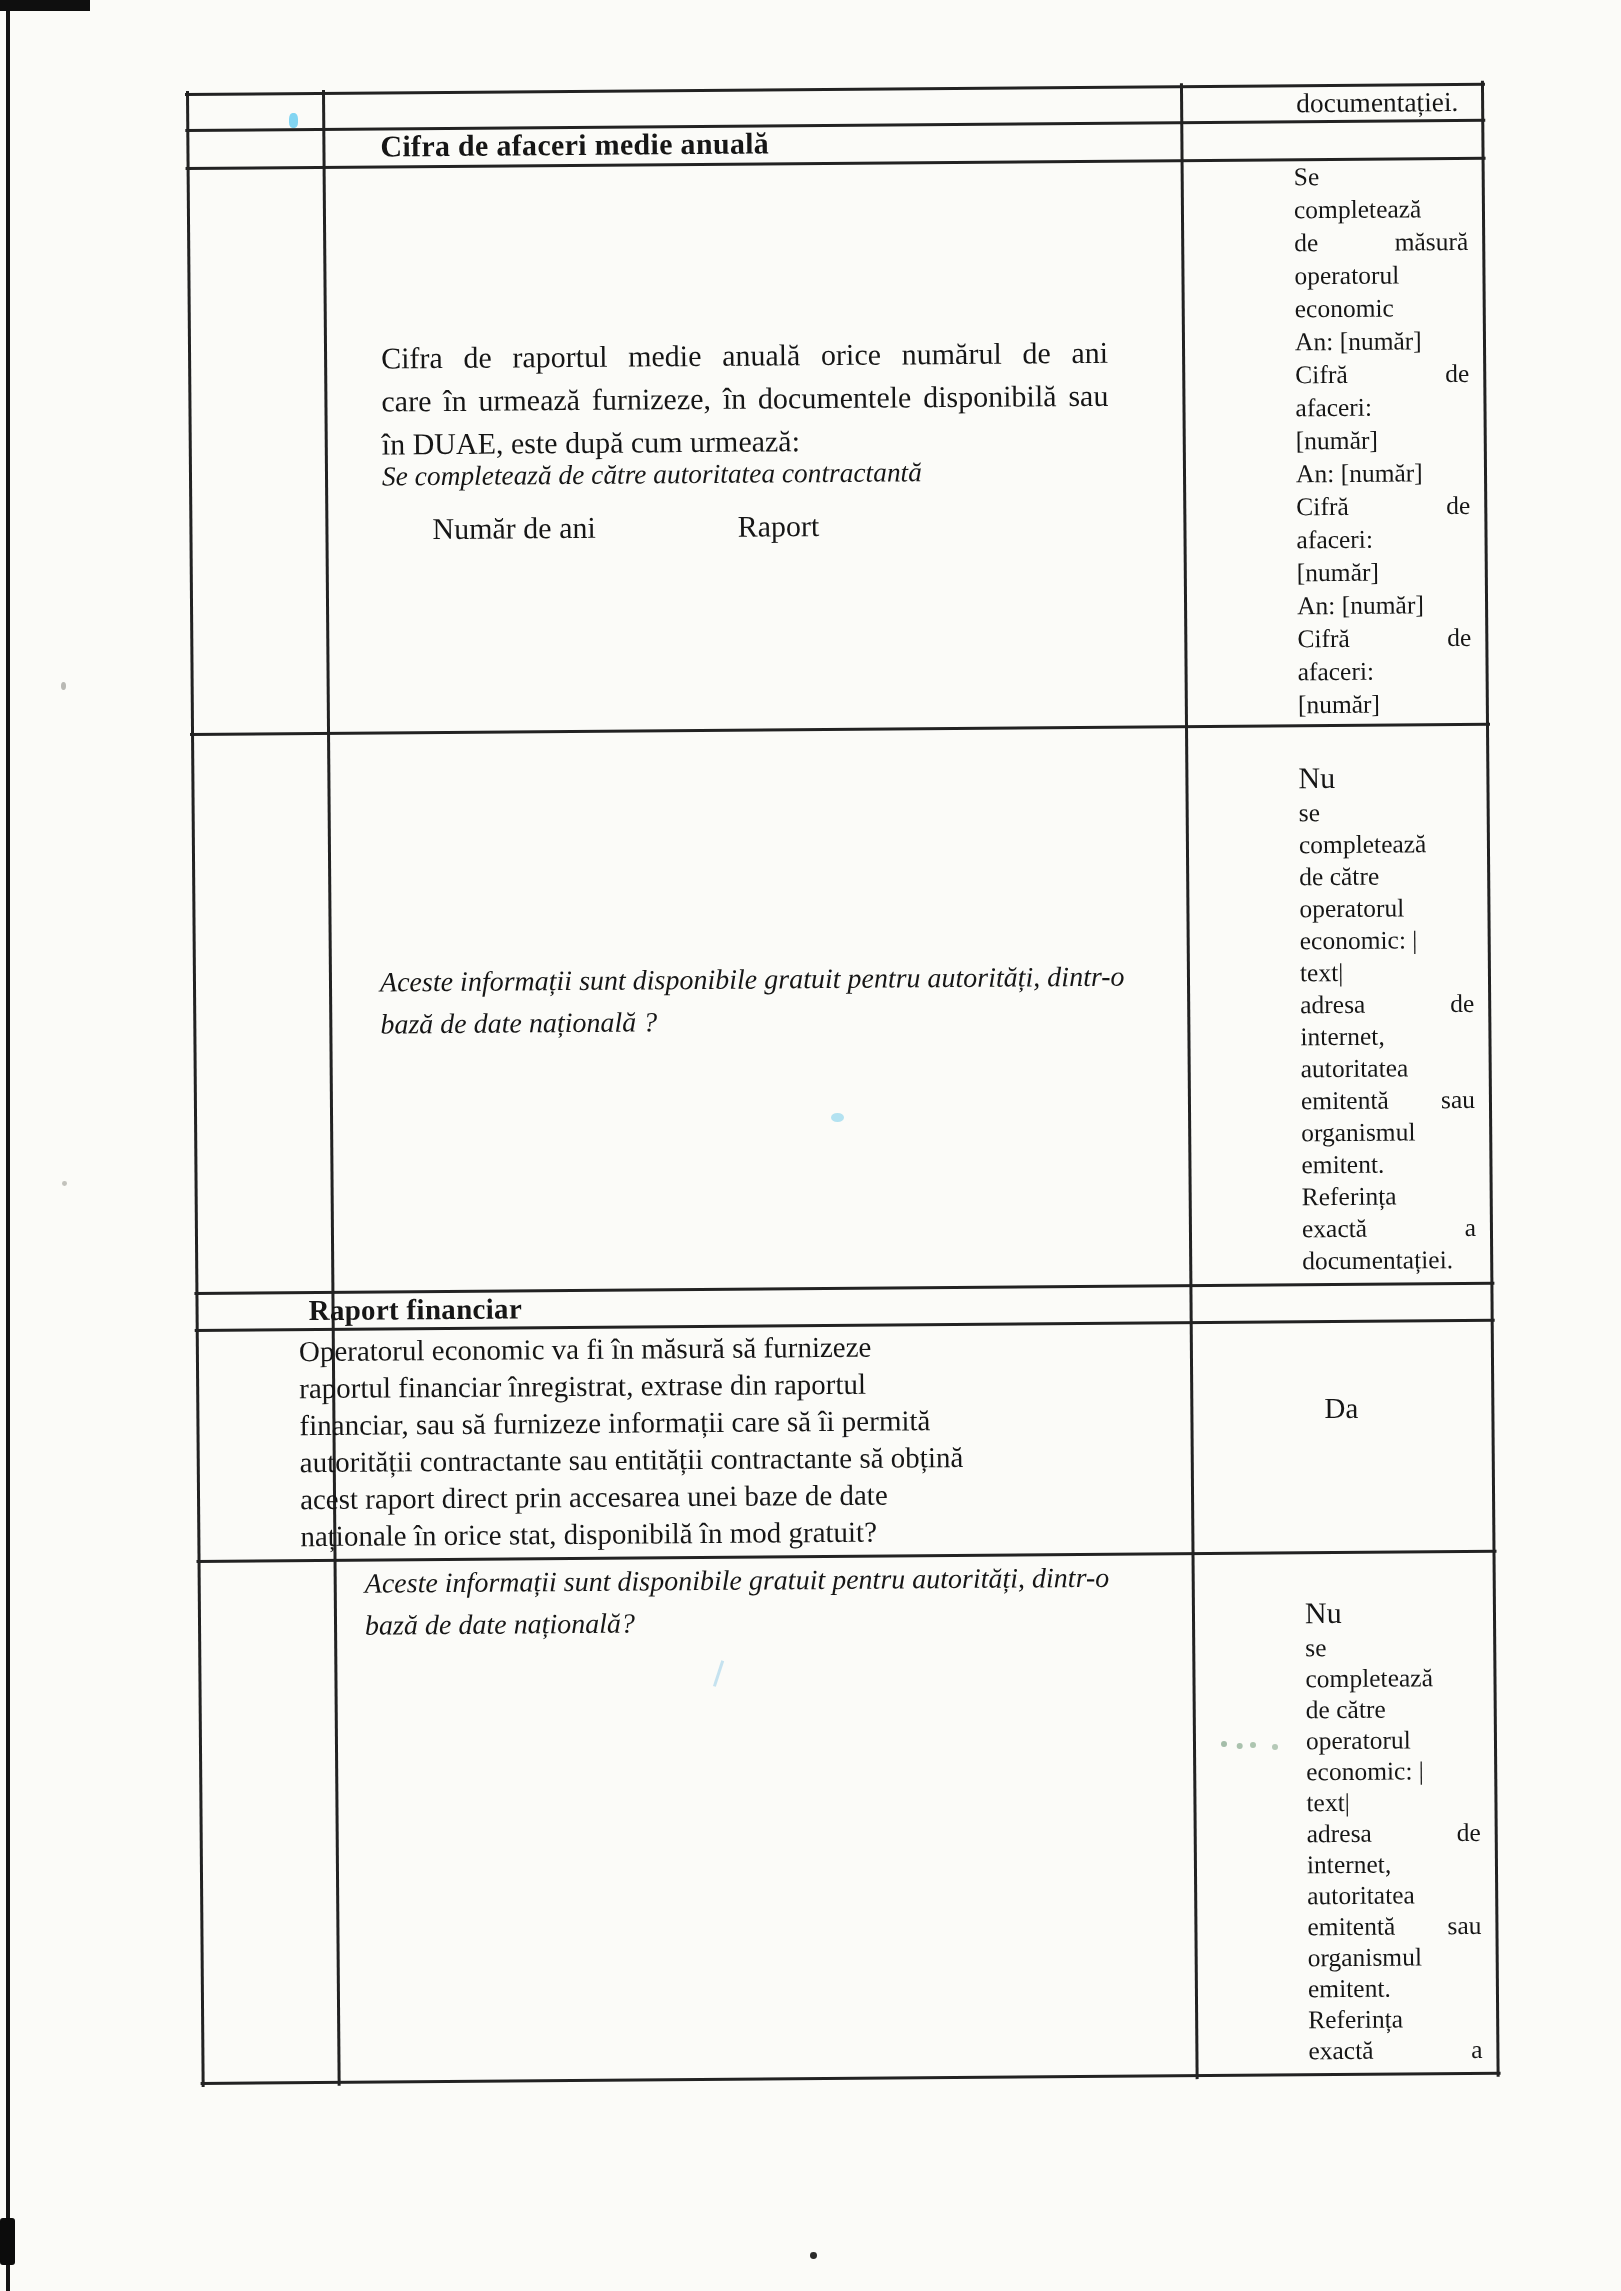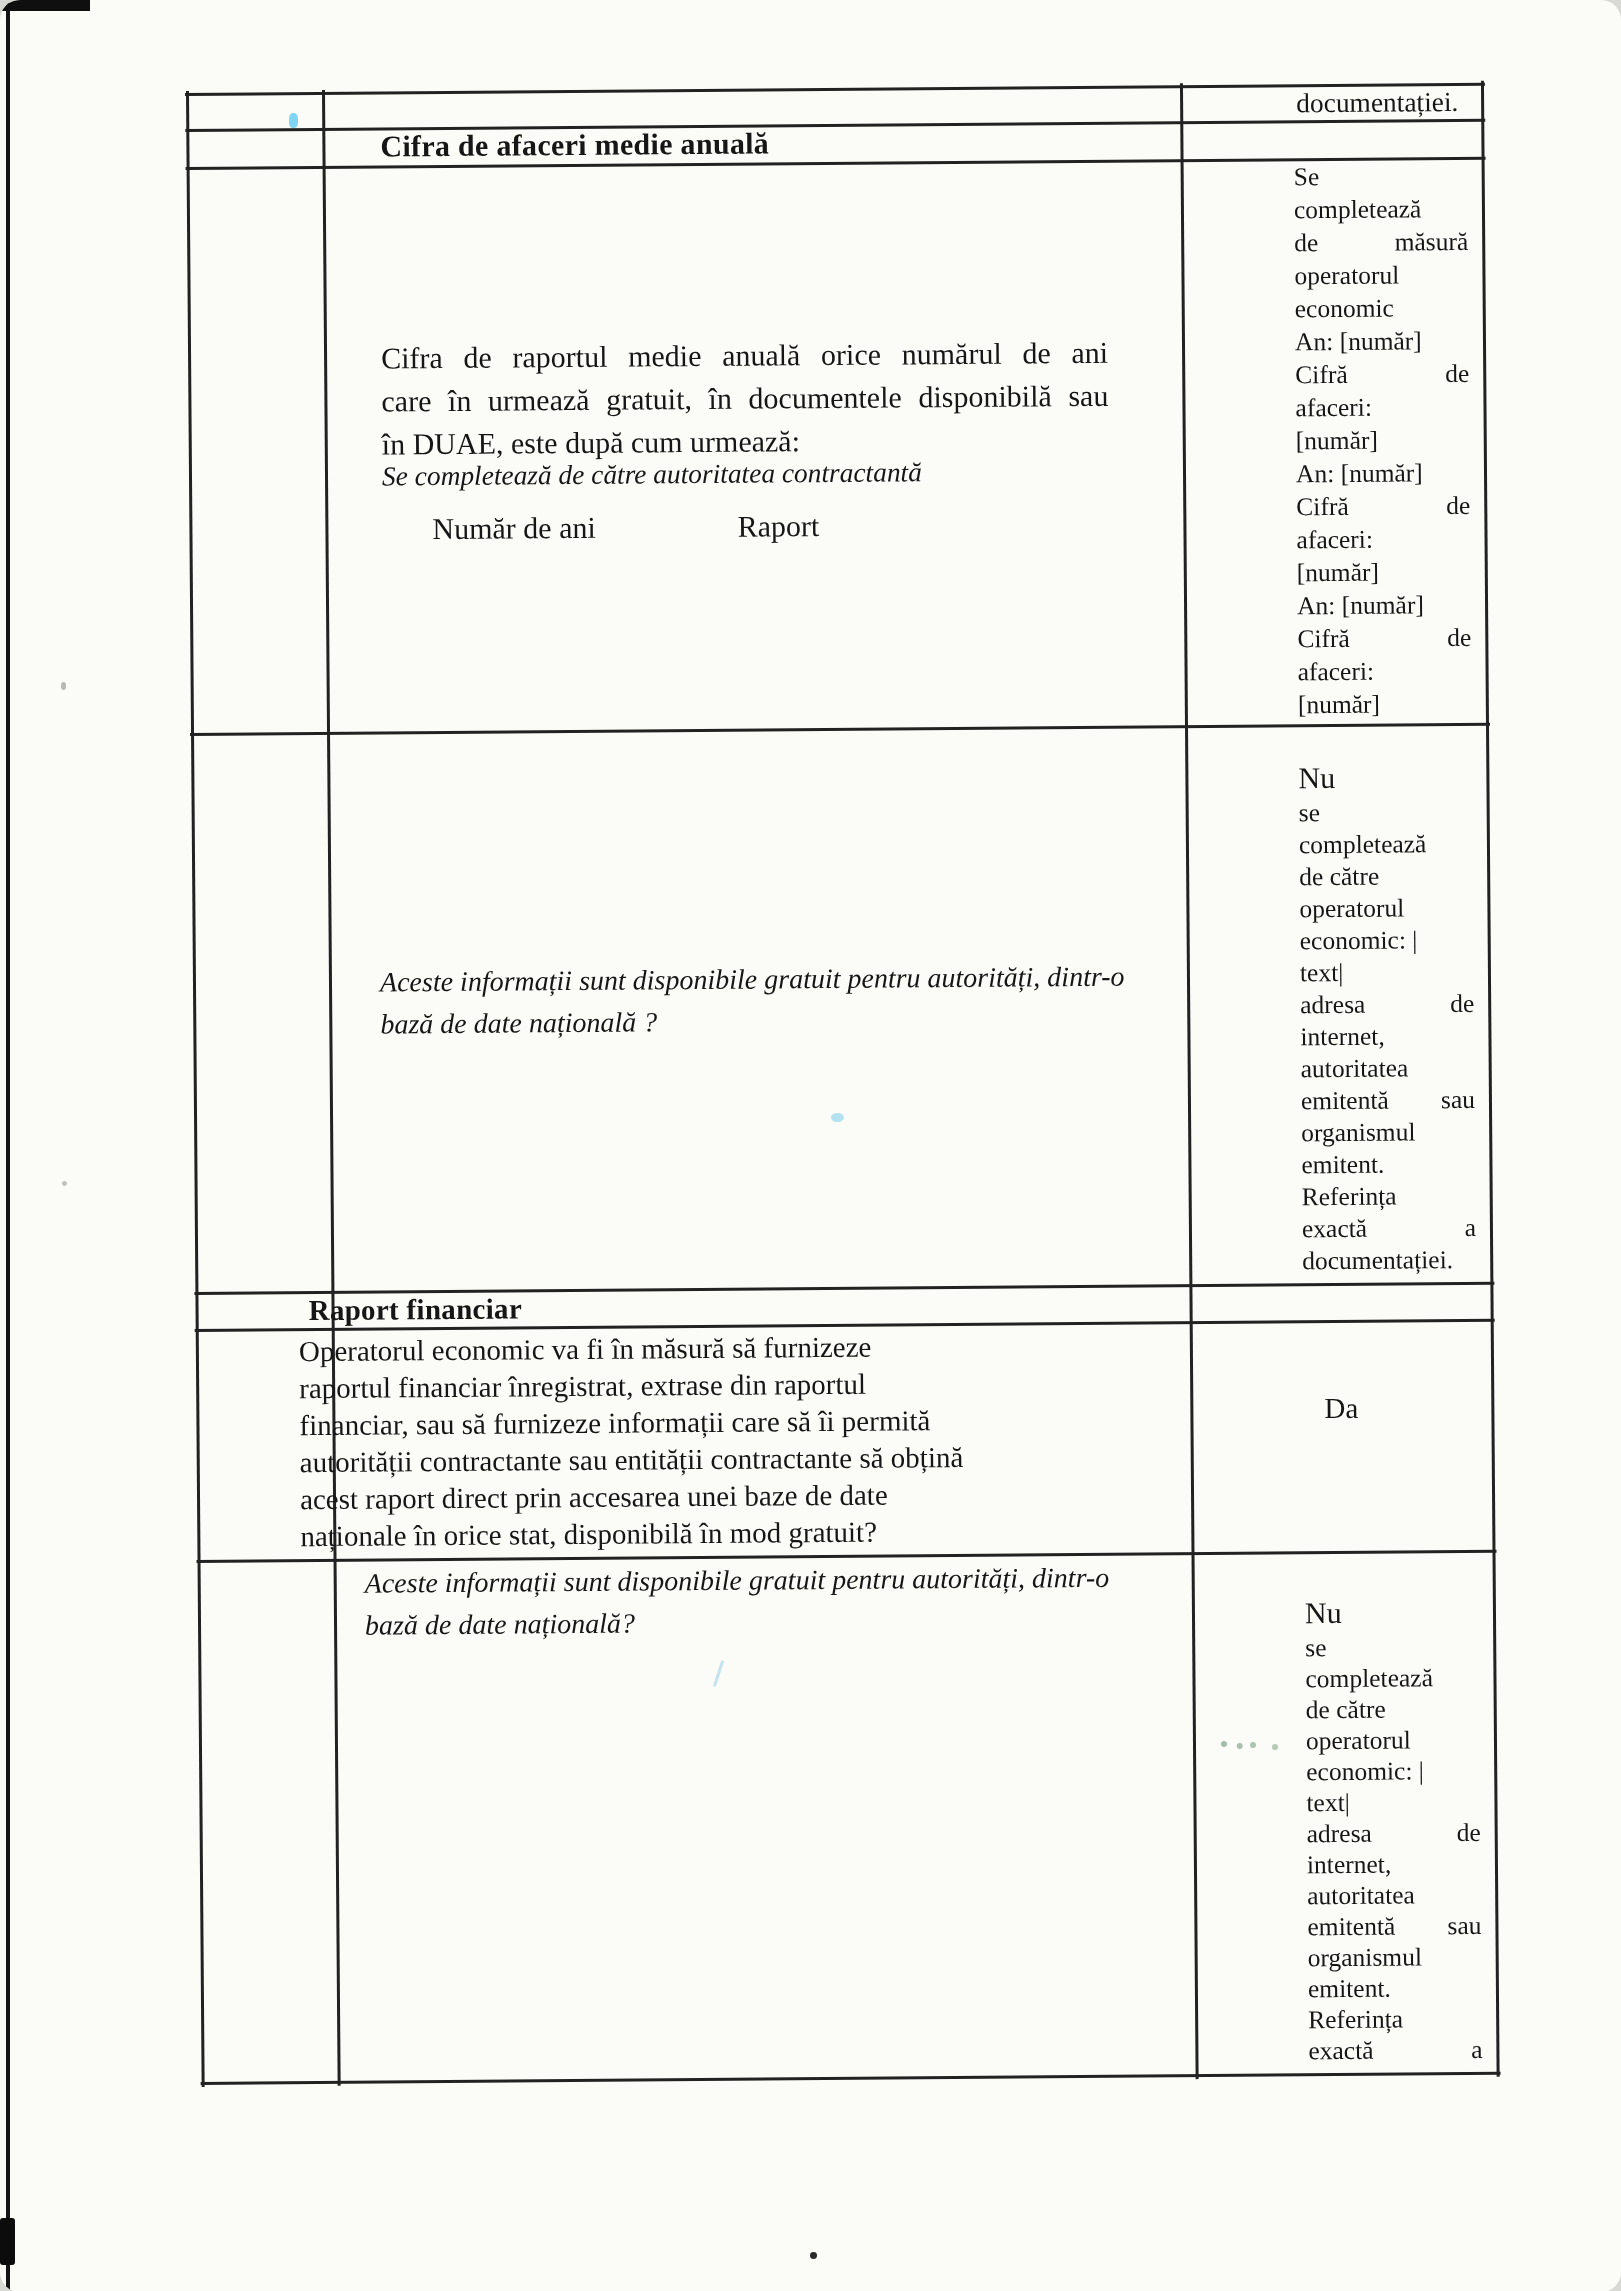--- a/index.html
+++ b/index.html
@@ -3,21 +3,20 @@
 <meta charset="utf-8">
 <style>
   html,body{margin:0;padding:0;background:#d8d8d4;}
   #page{
     position:relative;
     width:1621px;height:2292px;
     background:#fbfbf8;
     overflow:hidden;
     font-family:"Liberation Serif","DejaVu Serif",serif;
     color:#161616;
-    border-radius:20px;
   }
   
   .edge-line{position:absolute;left:5.9px;top:0;width:3.9px;height:2292px;background:#141414;}
   .blob-tl{position:absolute;left:0;top:0;width:90px;height:10.8px;background:#0f0f0f;}
   .blob-bl{position:absolute;left:0;top:2218px;width:14.7px;height:47px;background:#0c0c0c;border-radius:2.9px;}
   .dot-bottom{position:absolute;left:810px;top:2252px;width:6.9px;height:6.9px;background:#2a2a2a;border-radius:50%;}
   .cyan1{position:absolute;left:289px;top:113px;width:8.8px;height:14.7px;background:#59c8f0;opacity:.75;border-radius:40%;}
   .cyan2{position:absolute;left:831px;top:1113px;width:12.7px;height:8.8px;background:#6cc9ea;opacity:.5;border-radius:50%;}
   .cyan-streak{position:absolute;left:717px;top:1660px;width:2.9px;height:27.4px;background:#a8d4ea;opacity:.65;transform:rotate(18deg);}
   .green-specks{position:absolute;left:1221px;top:1741px;width:5.9px;height:5.9px;background:#8fae96;opacity:.8;border-radius:50%;
@@ -102,21 +101,21 @@
           <span>anuală</span>
           <span>orice</span>
           <span>numărul</span>
           <span>de</span>
           <span>ani</span>
         </div>
         <div class="tline spread">
           <span>care</span>
           <span>în</span>
           <span>urmează</span>
-          <span>gratuit,</span>
+          <span>furnizeze,</span>
           <span>în</span>
           <span>documentele</span>
           <span>disponibilă</span>
           <span>sau</span>
         </div>
         <div class="tline">în DUAE, este după cum urmează:</div>
       </div>
 
     <div class="cell note1">Se completează de către autoritatea contractantă</div>
 

